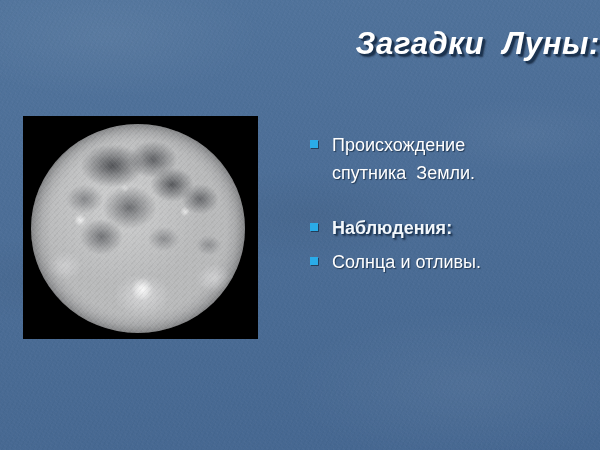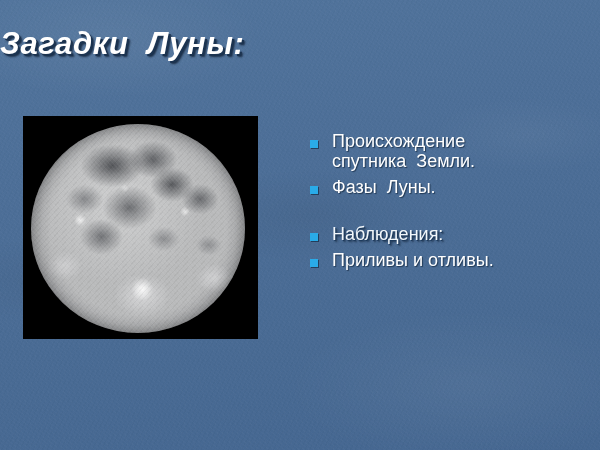--- a/index.html
+++ b/index.html
@@ -34,21 +34,21 @@
       repeating-linear-gradient(118deg, rgba(0,0,0,0.035) 0px, rgba(0,0,0,0.035) 1px, rgba(0,0,0,0) 1px, rgba(0,0,0,0) 4px),
       repeating-linear-gradient(77deg, rgba(255,255,255,0.022) 0px, rgba(255,255,255,0.022) 1px, rgba(0,0,0,0) 1px, rgba(0,0,0,0) 5px);
   }
 
   
   #title {
     position: absolute;
     left: 0;
     top: 26px;
     width: 600px;
-    text-align: left;
+    text-align: right;
     font-size: 31px;
     font-weight: bold;
     font-style: italic;
     color: #ffffff;
     letter-spacing: 0.6px;
     white-space: pre;
     text-shadow:
       2px 2px 0 #1b3350,
       3px 3px 2px rgba(12,26,44,0.75);
     z-index: 3;
@@ -129,27 +129,27 @@
     left: 4px;
     top: 9px;
     width: 8px;
     height: 8px;
     background: #2aabe8;
     box-shadow: 1px 1px 0 rgba(16,38,62,0.65);
   }
   .bullet-text {
     display: block;
     font-size: 18px;
-    line-height: 20px;
+    line-height: 28px;
     color: #ffffff;
     white-space: pre-wrap;
     text-shadow: 1px 1px 1px rgba(16,34,56,0.7);
   }
   .bullet-row.accent .bullet-text {
-    font-weight: normal;
+    font-weight: bold;
     color: #f2f7fb;
     text-shadow:
       1px 1px 0 #1d3a5c,
       2px 2px 2px rgba(14,30,50,0.75);
   }
   .bullet-row.spacer-before {
     margin-top: 27px;
   }
 </style>
 </head>
@@ -162,27 +162,23 @@
   <div id="moon-frame">
     <div id="moon-disc"></div>
   </div>
 
   <div id="bullets">
       <div class="bullet-row">
         <span class="bullet-marker"></span>
         <span class="bullet-text">Происхождение
 спутника  Земли.</span>
       </div>
-      <div class="bullet-row">
-        <span class="bullet-marker"></span>
-        <span class="bullet-text">Фазы  Луны.</span>
-      </div>
       <div class="bullet-row accent spacer-before">
         <span class="bullet-marker"></span>
         <span class="bullet-text">Наблюдения:</span>
       </div>
       <div class="bullet-row">
         <span class="bullet-marker"></span>
-        <span class="bullet-text">Приливы и отливы.</span>
+        <span class="bullet-text">Солнца и отливы.</span>
       </div>
     </div>
 
 </div>
 
 </body></html>

